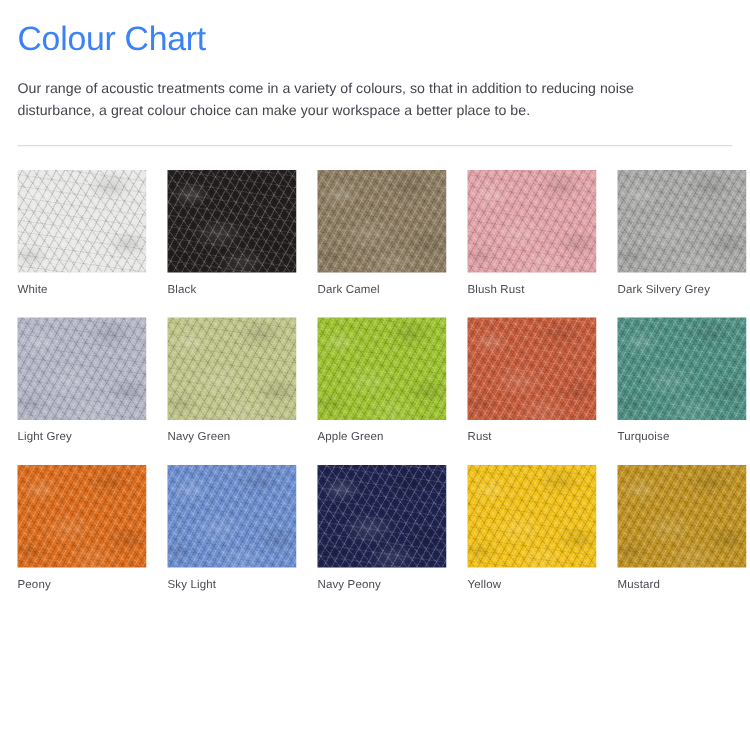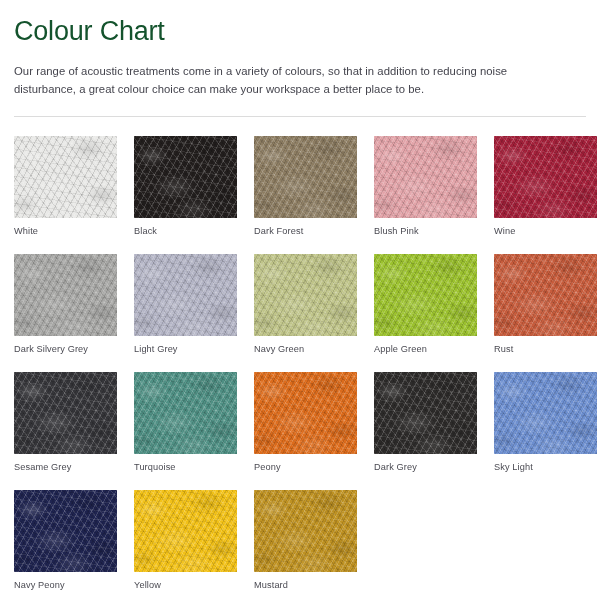--- a/index.html
+++ b/index.html
@@ -24,21 +24,21 @@
     box-sizing: border-box;
     padding: 0 14px;
     overflow: hidden;
   }
 
   
   .page-title {
     font-size: 27px;
     font-weight: 400;
     letter-spacing: -0.2px;
-    color: #14532d;
+    color: #3b82f6;
     margin: 0;
     padding-top: 14px;
     line-height: 34px;
   }
 
   .intro {
     margin: 0;
     padding-top: 14px;
     font-size: 11.3px;
     line-height: 18px;
@@ -151,29 +151,25 @@
       <div class="swatch-cell">
         <div class="swatch-chip" style="background-color: rgb(232, 232, 230);"></div>
         <div class="swatch-label">White</div>
       </div>
       <div class="swatch-cell">
         <div class="swatch-chip" style="background-color: rgb(35, 31, 30);"></div>
         <div class="swatch-label">Black</div>
       </div>
       <div class="swatch-cell">
         <div class="swatch-chip" style="background-color: rgb(141, 125, 98);"></div>
-        <div class="swatch-label">Dark Forest</div>
+        <div class="swatch-label">Dark Camel</div>
       </div>
       <div class="swatch-cell">
         <div class="swatch-chip" style="background-color: rgb(226, 163, 168);"></div>
-        <div class="swatch-label">Blush Pink</div>
-      </div>
-      <div class="swatch-cell">
-        <div class="swatch-chip" style="background-color: rgb(164, 32, 58);"></div>
-        <div class="swatch-label">Wine</div>
+        <div class="swatch-label">Blush Rust</div>
       </div>
       <div class="swatch-cell">
         <div class="swatch-chip" style="background-color: rgb(168, 168, 166);"></div>
         <div class="swatch-label">Dark Silvery Grey</div>
       </div>
       <div class="swatch-cell">
         <div class="swatch-chip" style="background-color: rgb(180, 181, 198);"></div>
         <div class="swatch-label">Light Grey</div>
       </div>
       <div class="swatch-cell">
@@ -182,36 +178,28 @@
       </div>
       <div class="swatch-cell">
         <div class="swatch-chip" style="background-color: rgb(156, 194, 46);"></div>
         <div class="swatch-label">Apple Green</div>
       </div>
       <div class="swatch-cell">
         <div class="swatch-chip" style="background-color: rgb(199, 92, 60);"></div>
         <div class="swatch-label">Rust</div>
       </div>
       <div class="swatch-cell">
-        <div class="swatch-chip" style="background-color: rgb(54, 54, 58);"></div>
-        <div class="swatch-label">Sesame Grey</div>
-      </div>
-      <div class="swatch-cell">
         <div class="swatch-chip" style="background-color: rgb(79, 144, 132);"></div>
         <div class="swatch-label">Turquoise</div>
       </div>
       <div class="swatch-cell">
         <div class="swatch-chip" style="background-color: rgb(221, 108, 28);"></div>
         <div class="swatch-label">Peony</div>
       </div>
       <div class="swatch-cell">
-        <div class="swatch-chip" style="background-color: rgb(46, 44, 43);"></div>
-        <div class="swatch-label">Dark Grey</div>
-      </div>
-      <div class="swatch-cell">
         <div class="swatch-chip" style="background-color: rgb(109, 143, 208);"></div>
         <div class="swatch-label">Sky Light</div>
       </div>
       <div class="swatch-cell">
         <div class="swatch-chip" style="background-color: rgb(31, 36, 80);"></div>
         <div class="swatch-label">Navy Peony</div>
       </div>
       <div class="swatch-cell">
         <div class="swatch-chip" style="background-color: rgb(242, 193, 23);"></div>
         <div class="swatch-label">Yellow</div>

